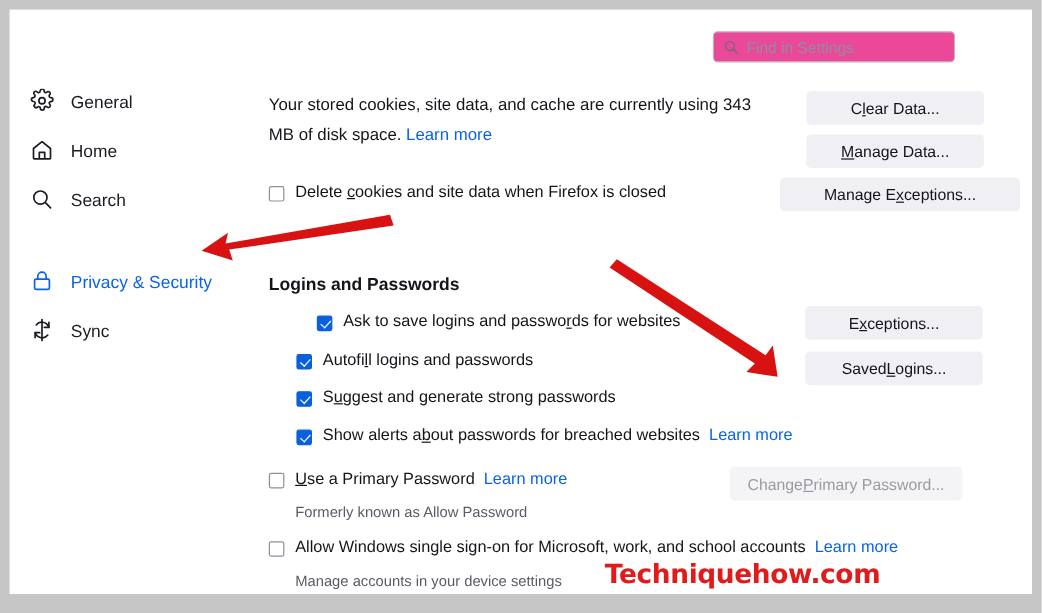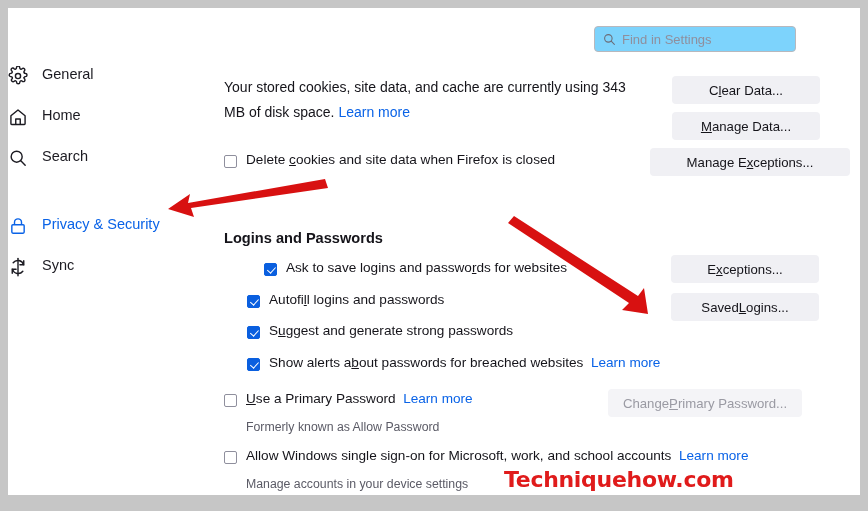--- a/index.html
+++ b/index.html
@@ -15,38 +15,39 @@
     width:852px; height:487px;
     background:#ffffff;
     overflow:hidden;
   }
 
   
   .search-wrap{
     position:absolute; left:586px; top:18px;
     width:202px; height:26px;
     border:1px solid #b8b8bd; border-radius:4px;
-    background:#7dd3fc;
+    background:#ec4899;
     display:flex; align-items:center;
     box-sizing:border-box;
   }
   .search-icon{ margin:0 6px 0 8px; display:block; line-height:0;}
   .search-input{
     border:none; outline:none; background:transparent;
     font-family:"Liberation Sans", sans-serif;
     font-size:13px; color:#15141a; width:150px;
     padding:0;
   }
   .search-input::placeholder{ color:#8f8f9d; }
 
   
   .sidebar{ position:absolute; left:0; top:58px; width:196px; }
   .nav-item{
-    display:flex; align-items:flex-start;
+    display:flex; align-items:flex-end;
     height:28px; margin-bottom:13px;
+    padding-left:17px;
     cursor:pointer;
     color:#1c1b22;
     font-size:14.5px;
   }
   .nav-item .nav-ico{ width:26px; display:flex; align-items:center; justify-content:flex-start; line-height:0;}
   .nav-item .nav-label{ padding-left:8px; }
   .nav-item.selected{ color:#0a63e7;margin-top:40px; }
 
   
   .content{ position:absolute; left:208px; top:58px; right:0; }

